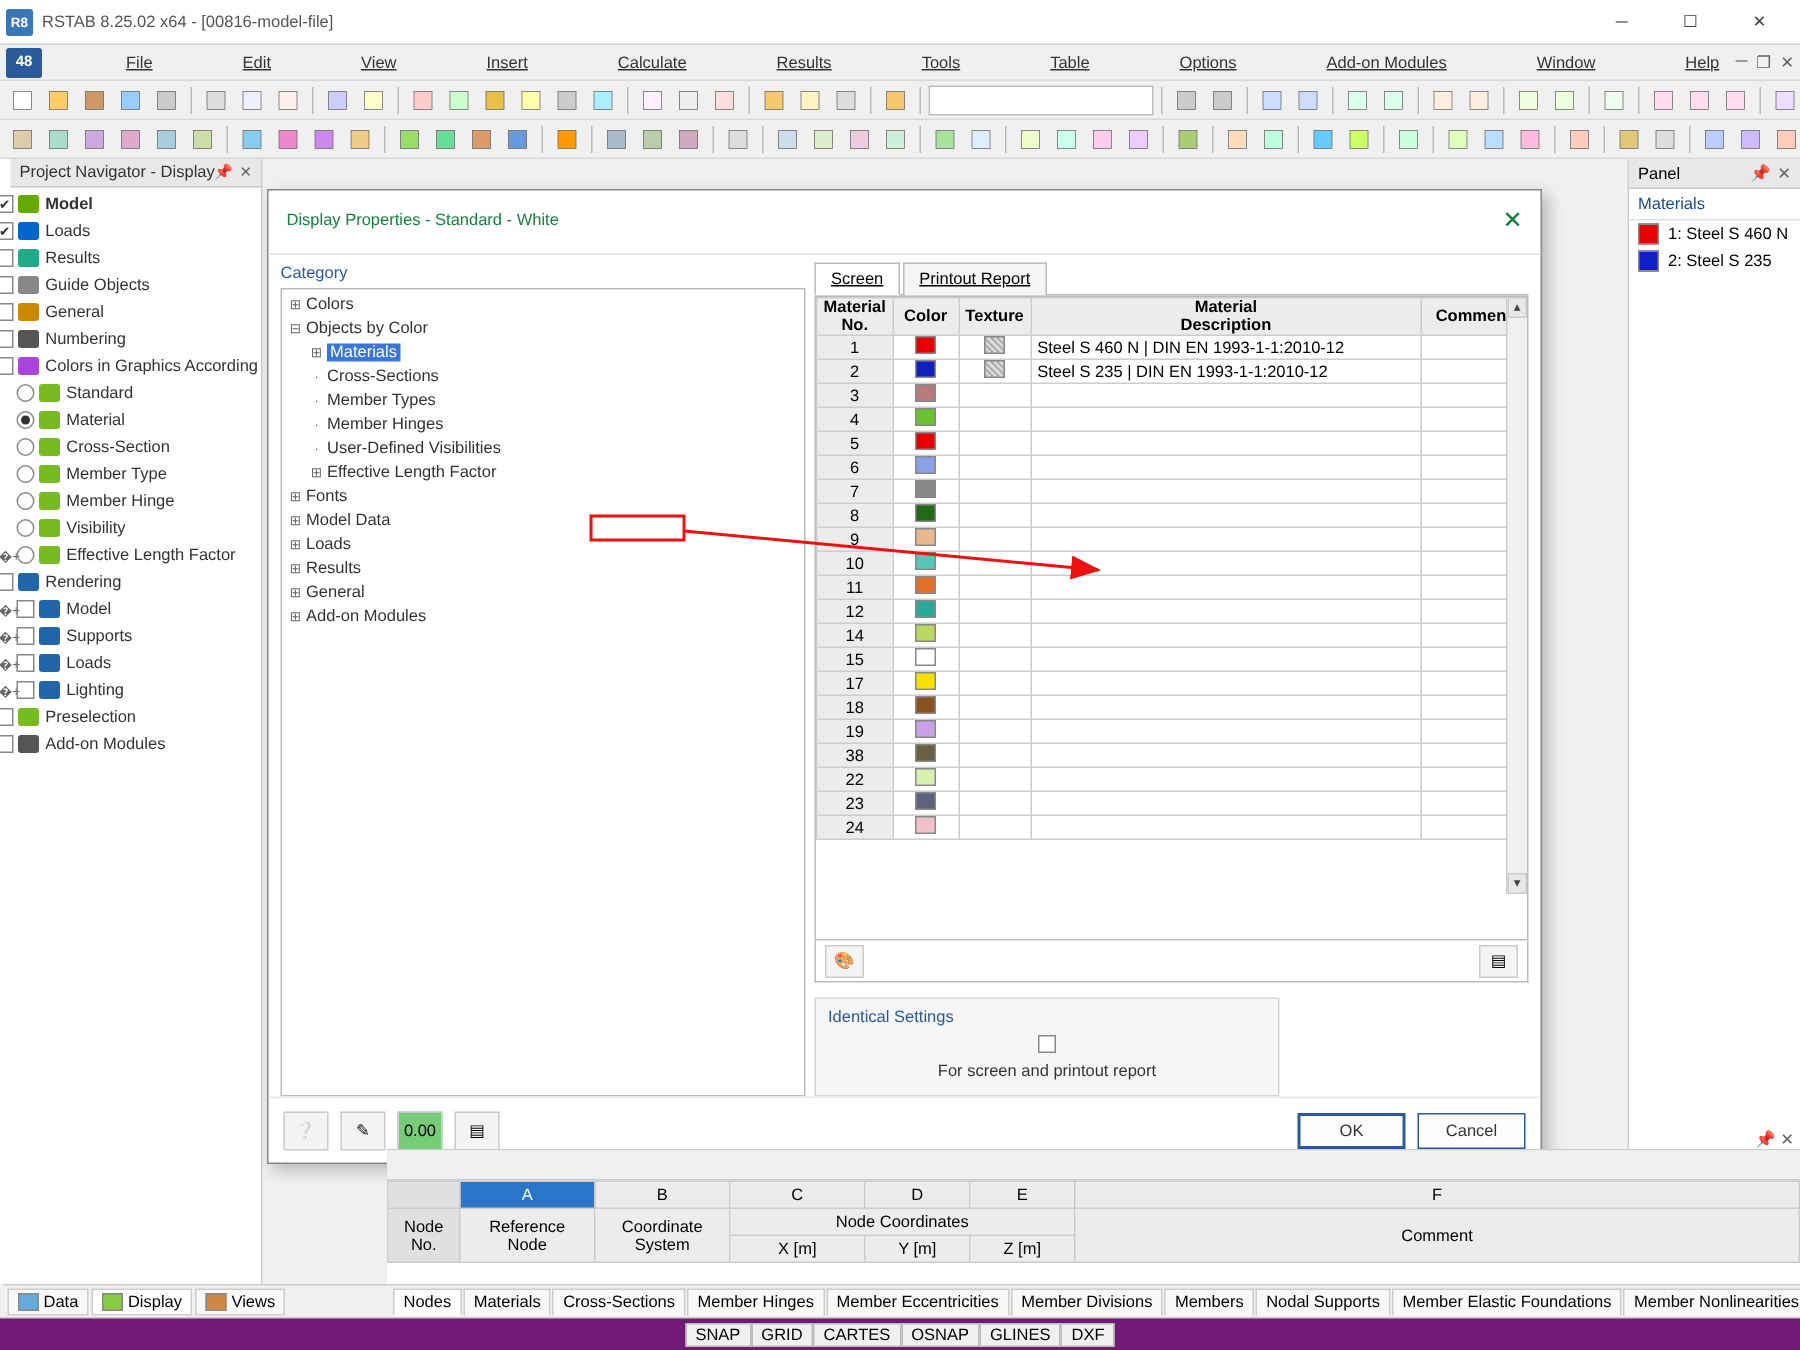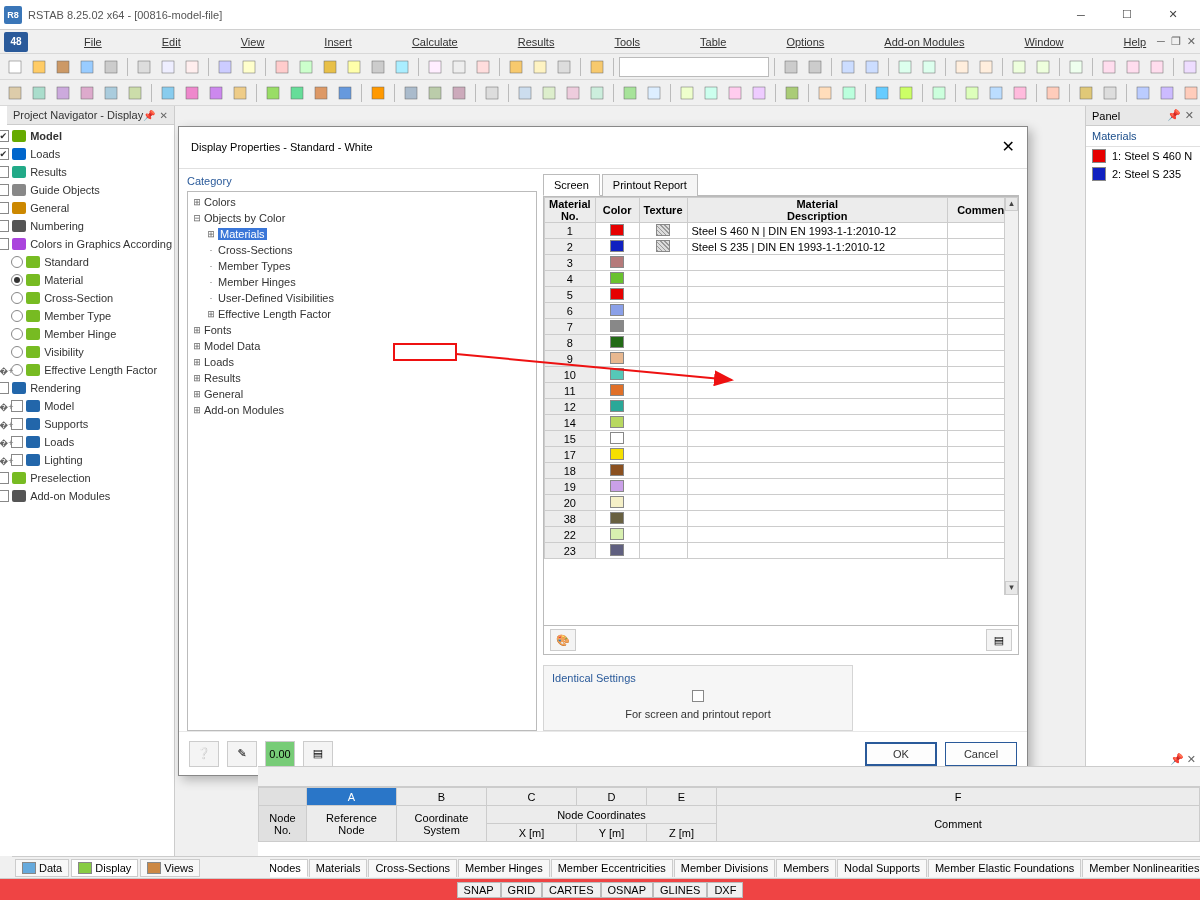--- a/index.html
+++ b/index.html
@@ -50,44 +50,44 @@
 .gridarea th, .gridarea td { border: 1px solid #ccc; padding: 1px 4px; text-align: center; background: #ececec; font-size: 11px; height: 18px; }
 .gridarea th.rowhdr { background: #e0e0e0; }
 .gridarea .colA { background: #2a76c8 !important; color: #fff; }
 
 
 .bottomtabs { position:absolute; left:258px; right:0; bottom:22px; height:22px; background:#f0f0f0; display:flex; align-items:center; border-top:1px solid #ccc; padding:0 4px; gap:0; overflow:hidden; }
 .bottomtabs .tab { padding: 2px 6px; border: 1px solid #ccc; border-bottom: none; background: #f8f8f8; margin-right: 1px; white-space: nowrap; }
 .bottomtabs .tab.active { background: #fff; border-bottom: 1px solid #fff; }
 
 
-.navtabs { position:absolute; left:12px; bottom:22px; height:22px; width:258px; background:#f0f0f0; display:flex; align-items:center; border-top:1px solid #ccc; padding:0 3px; gap:2px; }
+.navtabs { position:absolute; left:2px; bottom:22px; height:22px; width:258px; background:#f0f0f0; display:flex; align-items:center; border-top:1px solid #ccc; padding:0 3px; gap:2px; }
 .navtabs .tab { padding: 2px 6px; border: 1px solid #ccc; background: #f8f8f8; display:flex; align-items:center; gap:3px; }
 .navtabs .tab.active { background: #fff; }
 
 
-.statusbar { position:absolute; left:0; right:0; bottom:0; height:22px; background:#ef4444; border-top:1px solid #ccc; display:flex; align-items:center; justify-content:center; gap:0; }
+.statusbar { position:absolute; left:0; right:0; bottom:0; height:22px; background:#701a75; border-top:1px solid #ccc; display:flex; align-items:center; justify-content:center; gap:0; }
 .statusbar .cell { border:1px solid #bbb; padding:1px 6px; background:#f0f0f0; font-size:11px; }
 
 
 .dialog { position:absolute; left:178px; top:126px; width:850px; height:650px; background:#fff; border:1px solid #888; box-shadow: 4px 4px 10px rgba(0,0,0,.25); display:flex; flex-direction:column; }
-.dialog .dtitle { padding:10px 12px 12px; color:#000000; font-size:12px; display:flex; align-items:center; border-bottom:1px solid #e0e0e0; }
+.dialog .dtitle { padding:10px 12px 12px; color:#15803d; font-size:12px; display:flex; align-items:center; border-bottom:1px solid #e0e0e0; }
 .dialog .dtitle .close { margin-left:auto; font-size:16px; font-weight:normal; cursor:default; }
 .dialog .dbody { flex:1; display:flex; padding:4px 8px 0; gap:6px; overflow:hidden; }
 .dialog .catcol { width:350px; display:flex; flex-direction:column; }
 .dialog .catlabel { color:#2a5a9a; padding:2px 0 4px; font-size:11px; }
 .dialog .cattree { flex:1; border:1px solid #bbb; background:#fff; padding:2px; overflow:auto; }
 .dialog .cattree .tn { display:flex; align-items:center; height:16px; white-space:nowrap; color:#333; }
 .dialog .cattree .exp { width:14px; text-align:center; color:#666; font-size:9px; }
 .dialog .cattree .ind0 { padding-left:0; }
 .dialog .cattree .ind1 { padding-left:14px; }
 .dialog .cattree .sel { background:#3a76d8; color:#fff; padding:0 2px; }
 .dialog .rightcol { flex:1; display:flex; flex-direction:column; }
 .dialog .tabs { display:flex; border-bottom:1px solid #bbb; }
-.dialog .tabs .tab { padding:4px 10px; border:1px solid #bbb; border-bottom:none; background:#f5f5f5; margin-right:2px; position:relative; top:1px; }
+.dialog .tabs .tab { padding:4px 10px; border:1px solid #bbb; border-bottom:none; background:#f5f5f5; margin-right:2px; position:relative; top:1px;text-decoration:underline; }
 .dialog .tabs .tab.active { background:#fff; border-bottom:1px solid #fff; }
 .dialog .grouptitle { color:#2a5a9a; padding:6px 2px 4px; }
 .dialog .matgrid { border:1px solid #bbb; flex:0 0 auto; height:430px; overflow:hidden; position:relative; }
 .dialog .matgrid table { border-collapse:collapse; width:100%; }
 .dialog .matgrid th, .dialog .matgrid td { border:1px solid #ccc; padding:0 4px; font-size:11px; height:16px; text-align:center; }
 .dialog .matgrid th { background:#ececec; }
 .dialog .matgrid td.rownum { background:#ececec; width:46px; }
 .dialog .matgrid td.swcell { width:44px; }
 .dialog .matgrid td.txcell { width:46px; }
 .dialog .matgrid td.desc { text-align:left; }
@@ -1055,43 +1055,43 @@
                 <td></td>
               </tr>
               <tr>
                 <td class="rownum">19</td>
                 <td class="swcell"><span class="sw" style="background:#caa0e8"></span></td>
                 <td class="txcell"></td>
                 <td class="desc"></td>
                 <td></td>
               </tr>
               <tr>
-                <td class="rownum">20</td>
-                <td class="swcell"><span class="sw" style="background:#f5f0c8"></span></td>
-                <td class="txcell"></td>
-                <td class="desc"></td>
-                <td></td>
-              </tr>
-              <tr>
                 <td class="rownum">38</td>
                 <td class="swcell"><span class="sw" style="background:#686040"></span></td>
                 <td class="txcell"></td>
                 <td class="desc"></td>
                 <td></td>
               </tr>
               <tr>
                 <td class="rownum">22</td>
                 <td class="swcell"><span class="sw" style="background:#d8f0b0"></span></td>
                 <td class="txcell"></td>
                 <td class="desc"></td>
                 <td></td>
               </tr>
               <tr>
                 <td class="rownum">23</td>
                 <td class="swcell"><span class="sw" style="background:#606080"></span></td>
+                <td class="txcell"></td>
+                <td class="desc"></td>
+                <td></td>
+              </tr>
+              <tr>
+                <td class="rownum">24</td>
+                <td class="swcell"><span class="sw" style="background:#f0c0c8"></span></td>
                 <td class="txcell"></td>
                 <td class="desc"></td>
                 <td></td>
               </tr>
             </tbody>
           </table>
         <div class="vscroll">
           <div class="up">▴</div>
           <div style="position:absolute;bottom:0;left:0;right:0;">
               <div class="dn">▾</div>

